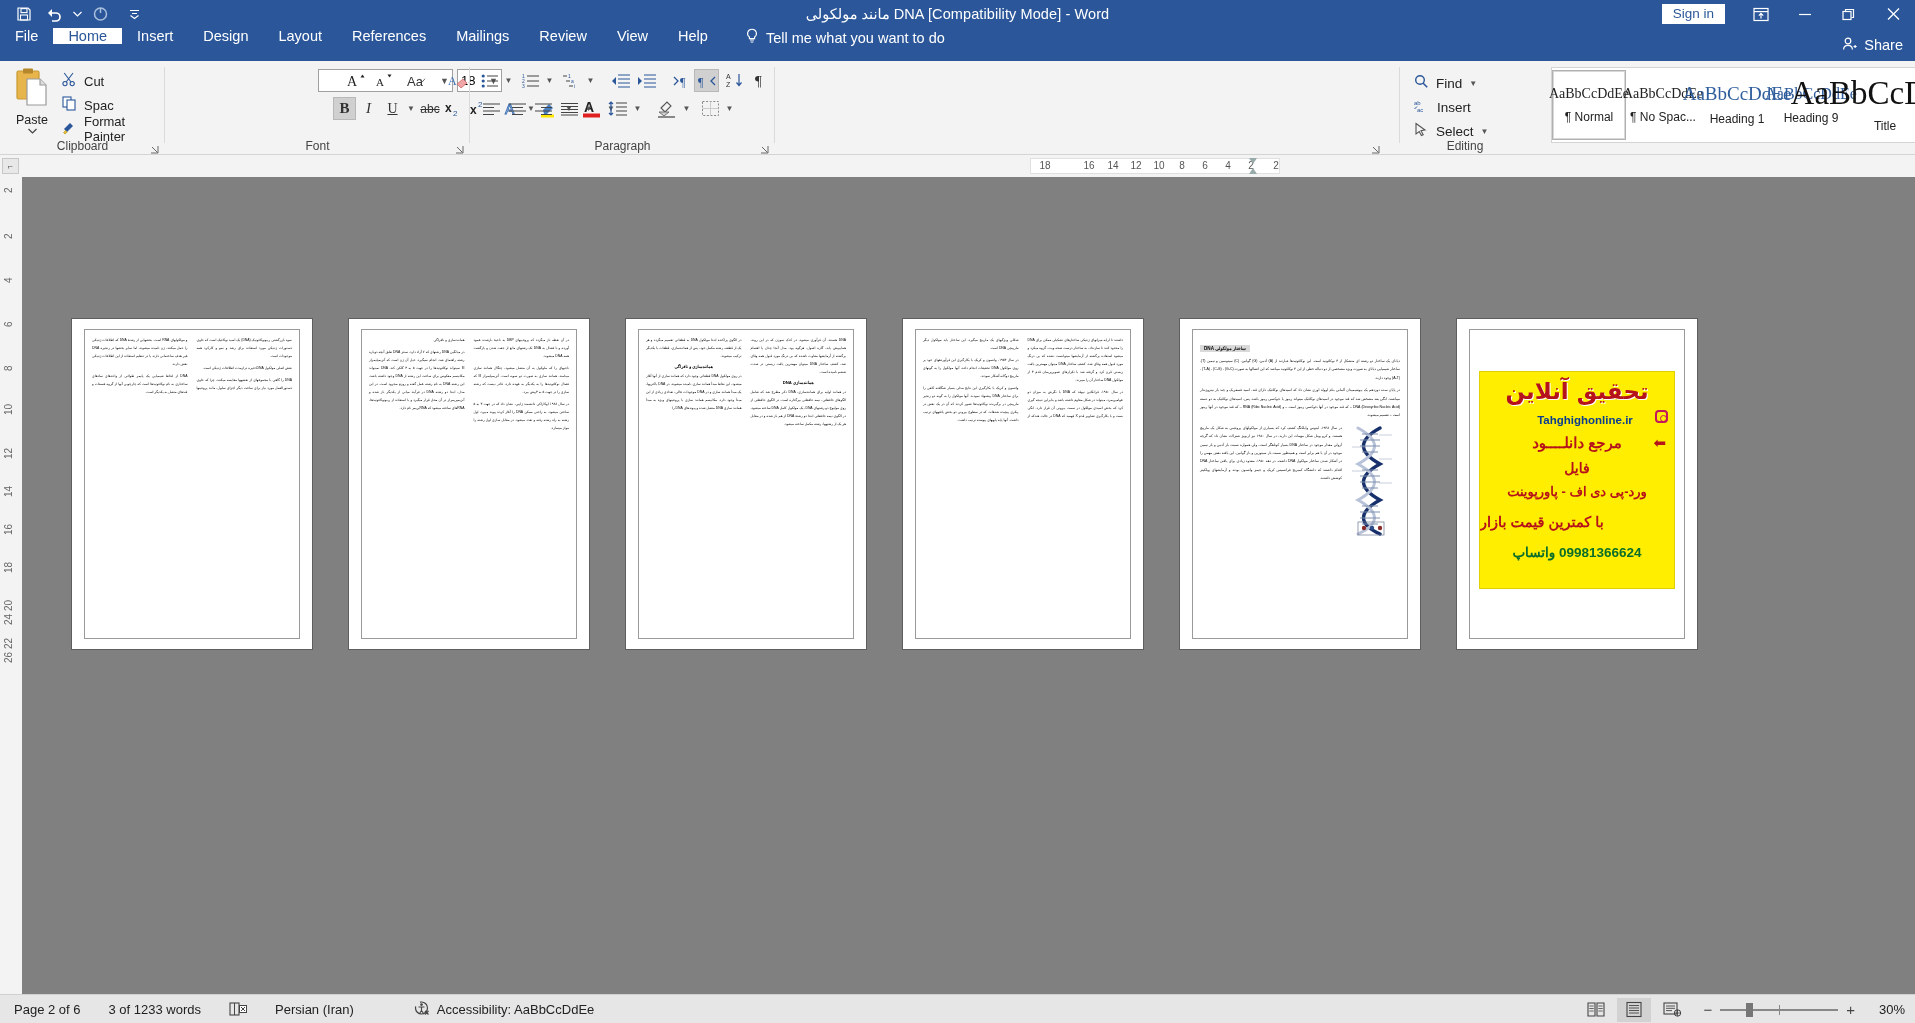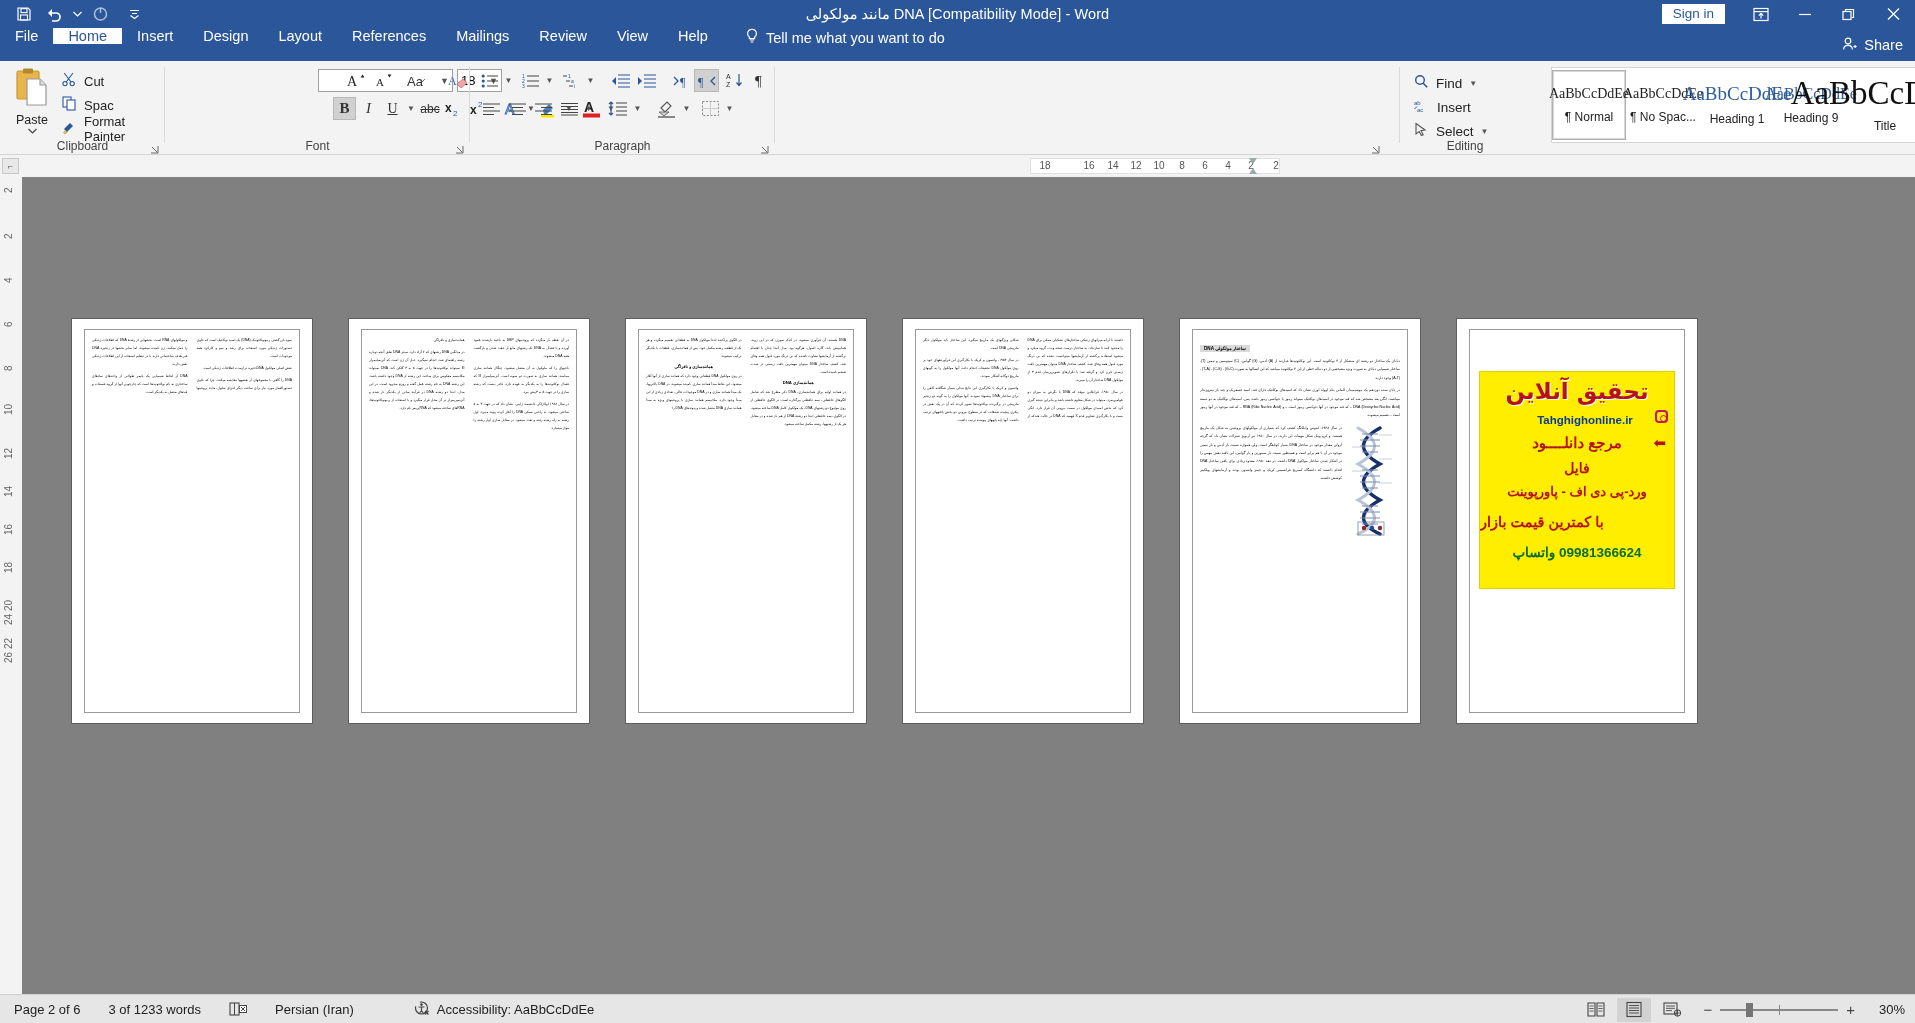--- a/index.html
+++ b/index.html
@@ -144,21 +144,21 @@
   .vruler {
     position:absolute; left:0; top:0; width:22px; height:817px; background:#f3f3f3;
   }
   .vr-num { position:absolute; left:3px; font-size:10px; color:#666; transform:rotate(-90deg); transform-origin:left top; }
 
   .pages {
     position:absolute; left:45px; top:142px;
     display:flex; gap:10px;
   }
   .page {
-    width:240px; height:404px; background:#fff;
+    width:240px; height:330px; background:#fff;
     box-shadow:0 0 0 1px #5e5e5e;
     position:relative; overflow:hidden;margin-left:27px;
   }
   .pagebody {
     position:absolute; left:12px; top:10px; right:12px; bottom:10px;
     border:1px solid #9a9a9a;
     padding:6px 7px;
     direction:rtl;
     overflow:hidden;
   }

